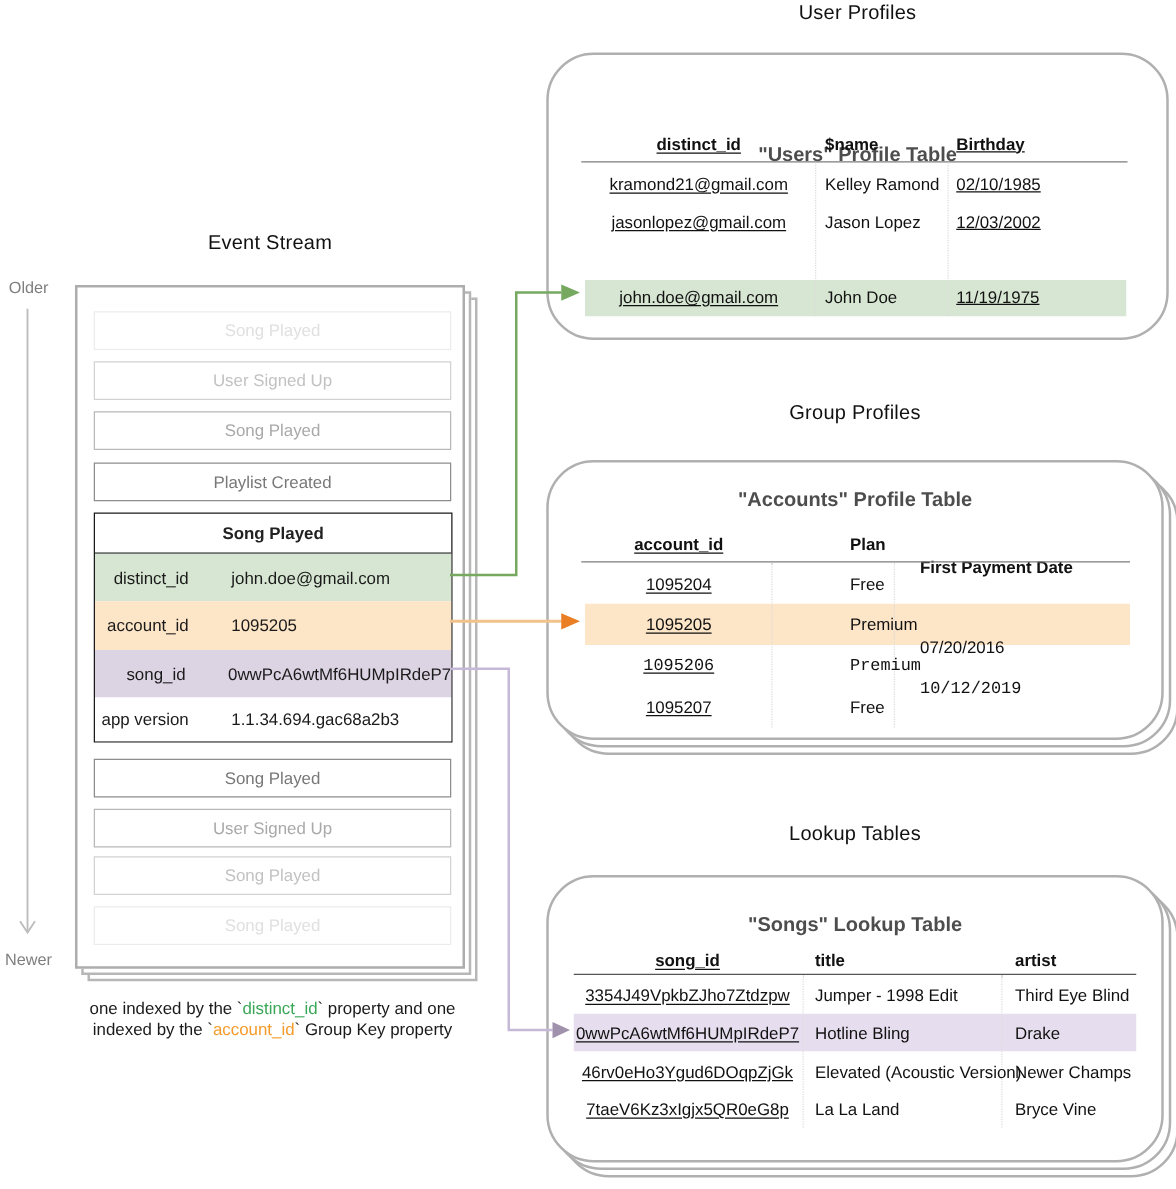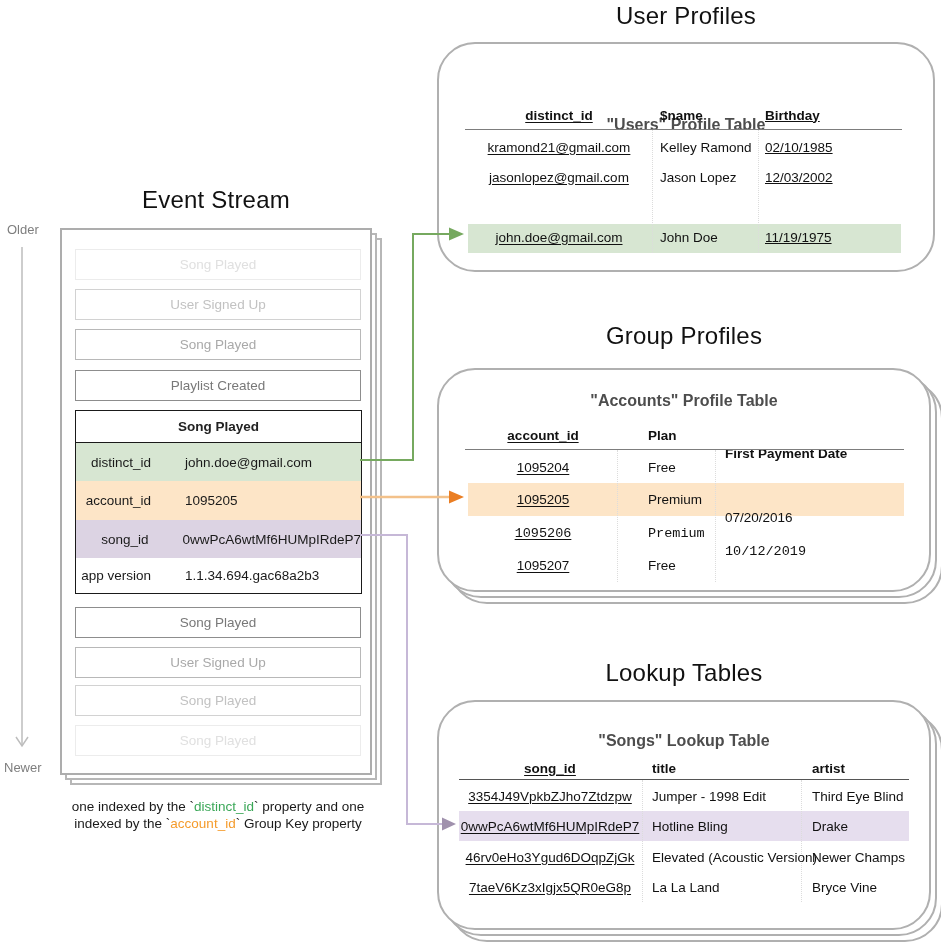--- a/index.html
+++ b/index.html
@@ -1,20 +1,20 @@
 <!DOCTYPE html>
 <html><head>
 <meta charset="utf-8">
 <style>
   * { margin:0; padding:0; box-sizing:border-box; }
   html,body { background:#fff; }
   body { font-family:"Liberation Sans", sans-serif; color:#111; }
   .canvas { position:relative; width:941px; height:951px; background:#fff; overflow:hidden; }
 
-  .sec-title { position:absolute; font-size:24px; font-weight:400; color:#111; text-align:center; letter-spacing:.2px; }
+  .sec-title { position:absolute; font-size:16px; font-weight:400; color:#111; text-align:center; letter-spacing:.2px; }
 
   
   .tl-label { position:absolute; font-size:13px; color:#7e7e7e; }
 
   
   .panel-layer { position:absolute; width:312px; height:547px; border:2px solid #b7b7b7; background:#fff; }
   .panel { position:absolute; left:60px; top:228px; width:312px; height:547px; border:2px solid #adadad; background:#fff; z-index:10; }
 
   .ev-box { position:absolute; left:13px; width:286px; height:31px; border:1px solid; display:flex; align-items:center; justify-content:center; font-size:13.5px; background:#fff; }
   .lv1 { border-color:#ececec; color:#e0e0e0; }
@@ -43,22 +43,22 @@
   .hl { position:absolute; z-index:-1; }
   .u { text-decoration:underline; text-underline-offset:2px; }
   .nowrap { white-space:nowrap; }
 
   
   .u-c1 { width:182px; text-align:center; }
   .u-c2 { position:absolute; left:192px; }
   .u-c3 { position:absolute; left:297px;text-decoration:underline; }
   
   .a-c1 { width:150px; text-align:center; }
-  .a-c2 { position:absolute; left:144px;padding-left:36px; }
-  .a-c3 { position:absolute; left:257px;margin-top:36px; }
+  .a-c2 { position:absolute; left:176px;padding-left:36px; }
+  .a-c3 { position:absolute; left:268px;margin-top:36px; }
   
   .s-c1 { width:182px; text-align:center; }
   .s-c2 { position:absolute; left:193px; }
   .s-c3 { position:absolute; left:353px; }
 
   .overlay { position:absolute; left:0; top:0; width:941px; height:951px; z-index:50; pointer-events:none; }
 </style>
 </head>
 <body>
 

